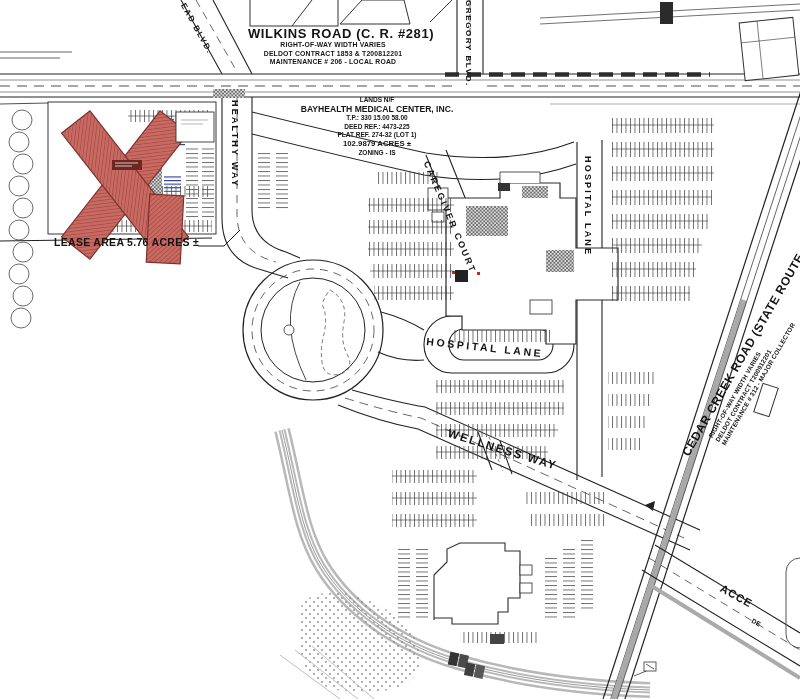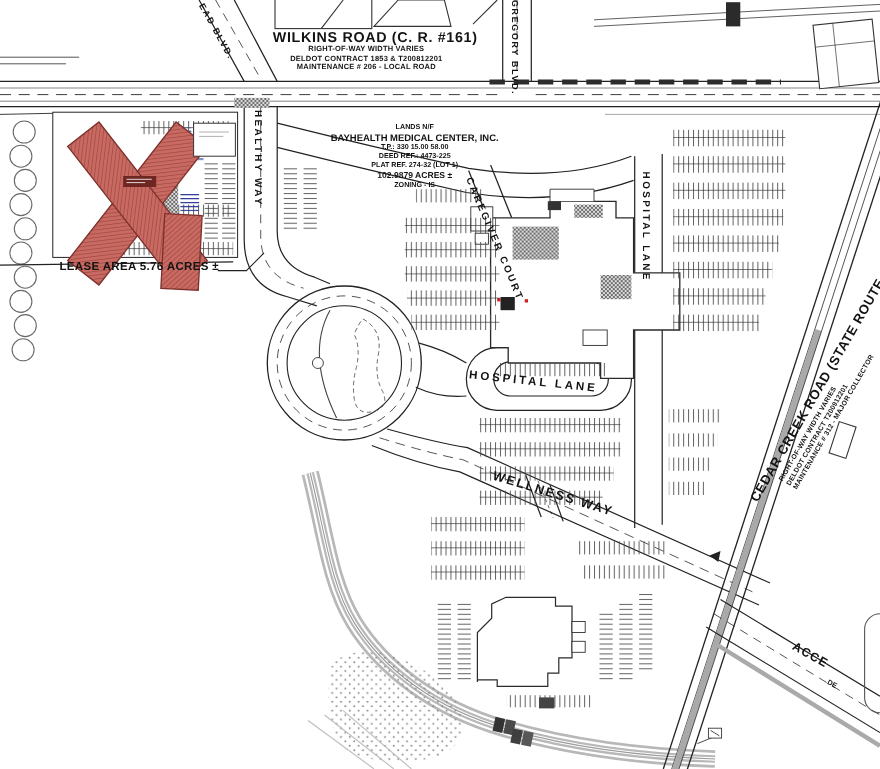--- a/index.html
+++ b/index.html
@@ -298,33 +298,33 @@
     </g>
     <g>
       <path d="M634,676 L656,667" stroke="#333" stroke-width="0.8" fill="none"></path>
       <rect x="644" y="662" width="12" height="9" fill="#fff" stroke="#333" stroke-width="0.8"></rect>
       <path d="M646,664 L654,669" stroke="#333" stroke-width="0.8"></path>
     </g>
   </g>
 </svg>
 
   <div class="lbl blockc" style="left:248px;top:27px;width:170px;">
-    <div class="t-title">WILKINS ROAD (C. R. #161)</div>
+    <div class="t-title">WILKINS ROAD (C. R. #281)</div>
     <div class="t-sub">RIGHT-OF-WAY WIDTH VARIES</div>
     <div class="t-sub">DELDOT CONTRACT 1853 &amp; T200812201</div>
     <div class="t-sub">MAINTENANCE # 206 - LOCAL ROAD</div>
   </div>
 
   <div class="lbl rot t-road-sm" style="left:186px;top:2px;transform:rotate(61deg);">EAD BLVD.</div>
 
   <div class="lbl vert t-road-sm" style="left:463px;top:0px;">GREGORY BLVD.</div>
 
   <div class="lbl vert t-road-md" style="left:229px;top:100px;">HEALTHY WAY</div>
 
-  <div class="lbl blockc" style="left:288px;top:112px;width:178px;">
+  <div class="lbl blockc" style="left:288px;top:96px;width:178px;">
     <div class="t-parcel">LANDS N/F</div>
     <div class="t-parcel-owner">BAYHEALTH MEDICAL CENTER, INC.</div>
     <div class="t-parcel">T.P.: 330 15.00 58.00</div>
     <div class="t-parcel">DEED REF.: 4473-225</div>
     <div class="t-parcel">PLAT REF. 274-32 (LOT 1)</div>
     <div class="t-parcel-acres">102.9879 ACRES ±</div>
     <div class="t-parcel">ZONING - IS</div>
   </div>
 
   <div class="lbl t-lease" style="left:54px;top:237px;">LEASE AREA 5.76 ACRES ±</div>

